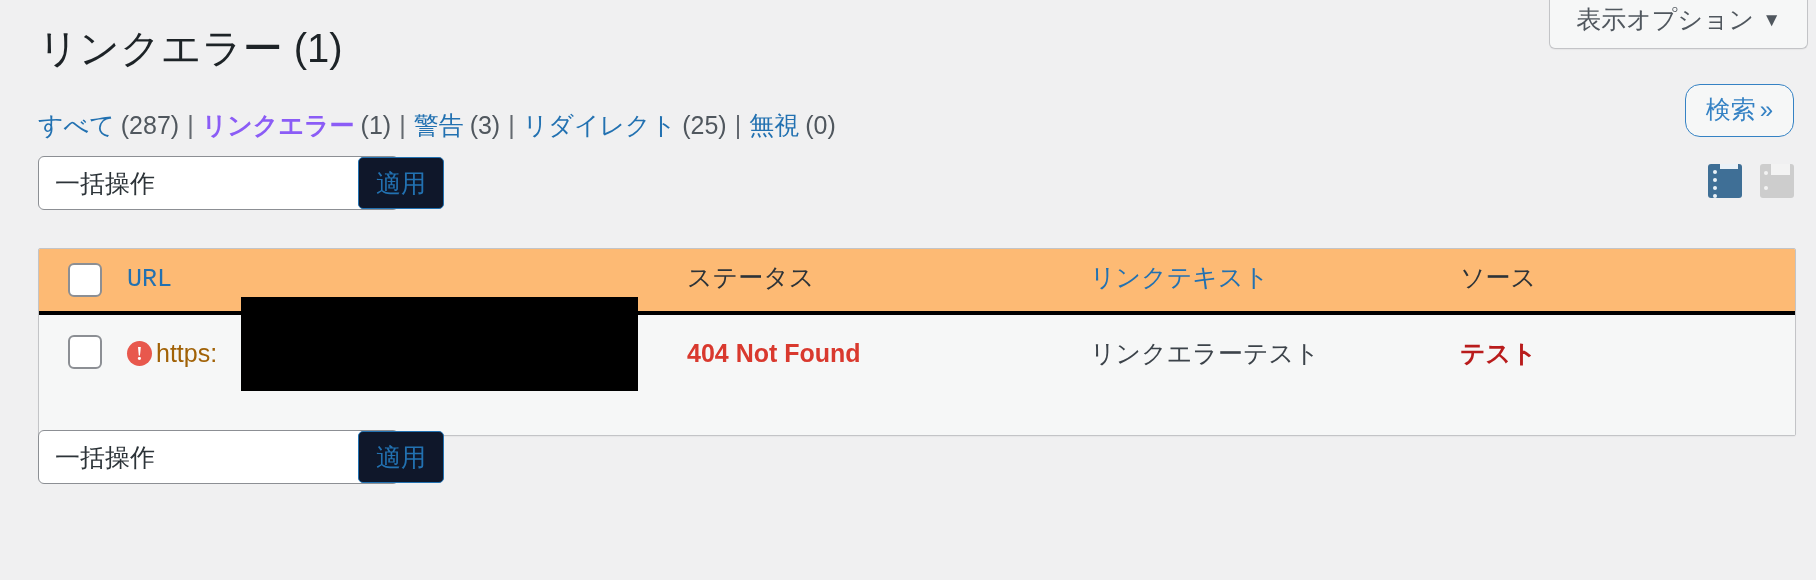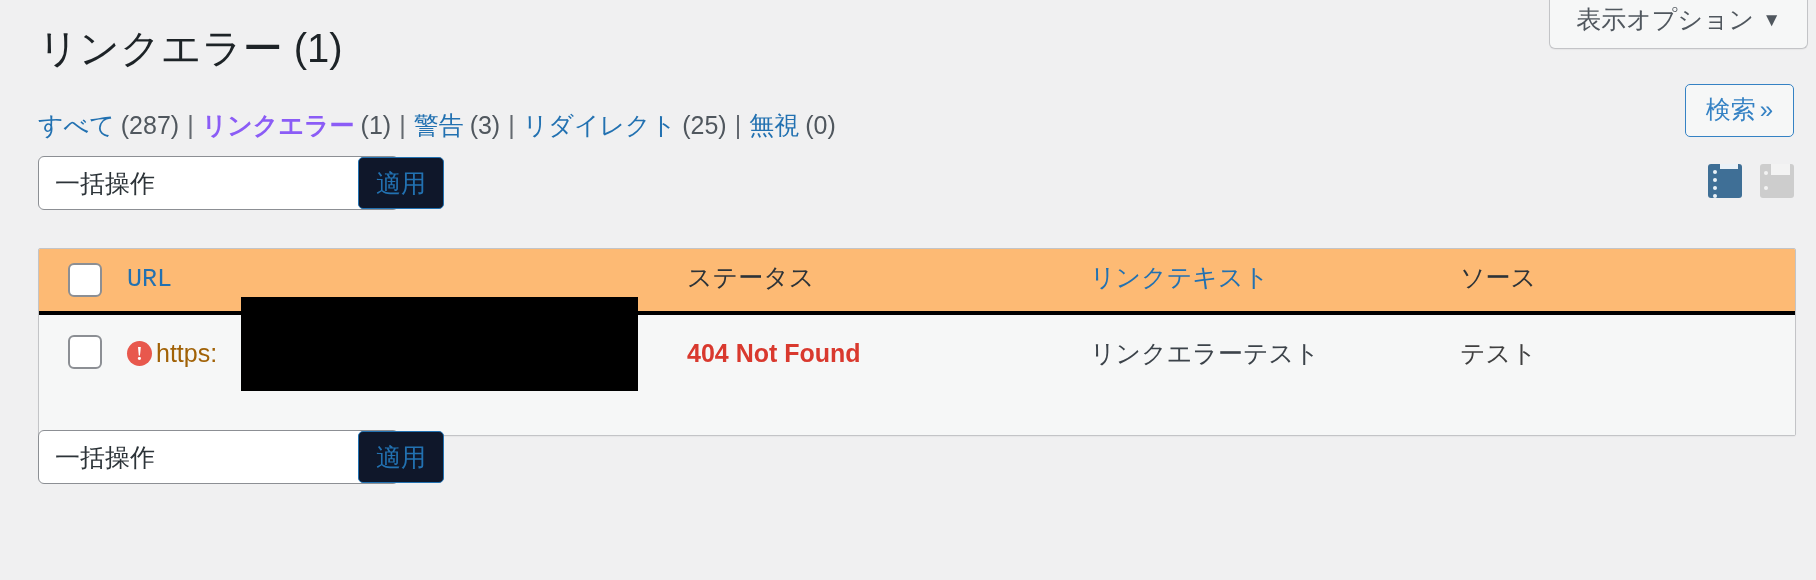--- a/index.html
+++ b/index.html
@@ -56,21 +56,21 @@
     margin: 0;
     white-space: nowrap;
   }
 
   
   .search-button {
     position: absolute;
     right: 22px;
     top: 84px;
     border: 1px solid #3582c4;
-    border-radius: 5px;
+    border-radius: 15px;
     background: #f6f7f7;
     color: #3582c4;
     font-size: 25px;
     padding: 9px 20px 11px 20px;
     line-height: 1.2;
     white-space: nowrap;
   }
   .search-button .chev { font-size: 24px; margin-left: 4px; }
 
   
@@ -317,22 +317,22 @@
     top: -40px;
     width: 397px;
     height: 94px;
     background: #000;
   }
   .status-404 {
     color: #d9392e;
     font-weight: 700;
   }
   .source-link {
-    color: #404040;
-    font-weight: 400;
+    color: #b91c1c;
+    font-weight: 700;
     text-decoration: none;
   }
 </style>
 </head>
 <body>
 
 <div class="page">
 
   <div class="screen-options">
     <span>表示オプション</span><span class="caret">▼</span>

